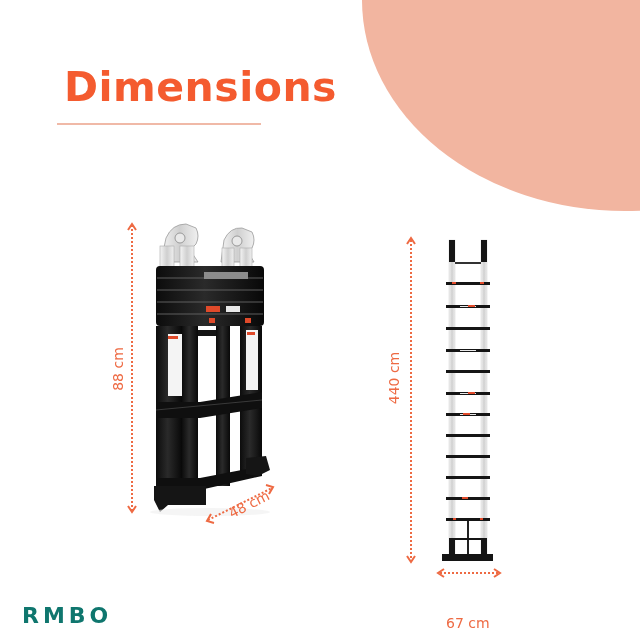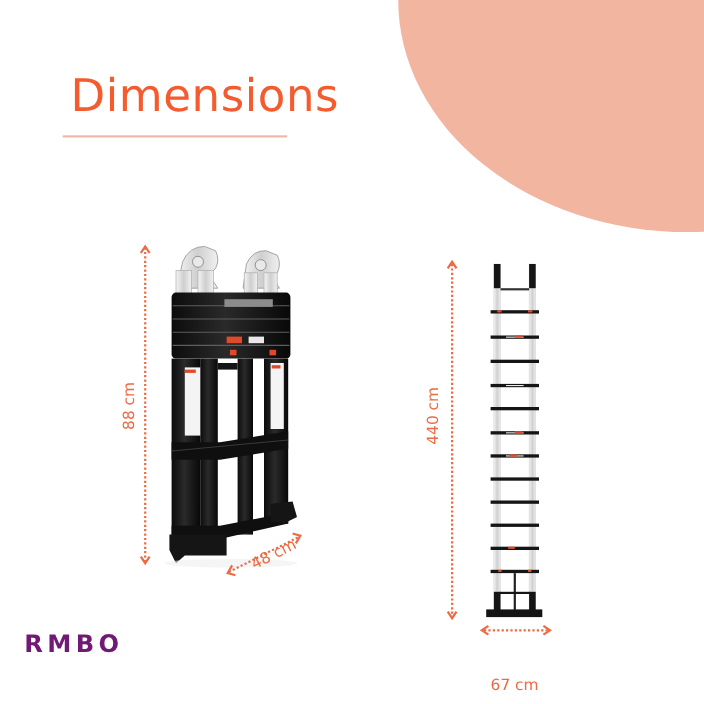--- a/index.html
+++ b/index.html
@@ -1,18 +1,18 @@
 <!DOCTYPE html>
 <html><head>
 <meta charset="utf-8">
 <style>
   html,body{margin:0;padding:0;}
   body{width:640px;height:640px;position:relative;overflow:hidden;background:#ffffff;font-family:"DejaVu Sans","Liberation Sans",sans-serif;}
   .blob{position:absolute;left:362px;top:-211px;width:526px;height:422px;border-radius:50%;}
-  .title{position:absolute;left:64px;top:62px;font-size:41px;font-weight:normal;letter-spacing:0.5px;line-height:50px;margin:0;}
+  .title{position:absolute;left:64px;top:62px;font-size:41px;font-weight:bold;letter-spacing:0.5px;line-height:50px;margin:0;}
   .underline{position:absolute;left:57px;top:123px;width:204px;height:2px;}
   .dim-label{position:absolute;font-size:14px;line-height:16px;white-space:nowrap;}
   .rot{transform:rotate(-90deg);transform-origin:center center;}
   .logo{position:absolute;left:22px;top:574px;font-size:22px;font-weight:bold;letter-spacing:4px;line-height:26px;}
   svg{position:absolute;left:0;top:0;}
 </style>
 </head>
 <body>
 
 <div class="blob" style="background:#F2B5A0;"></div>
@@ -149,13 +149,13 @@
     <polyline points="444,569 438,573 444,577" stroke-width="2"></polyline>
     <polyline points="494,569 500,573 494,577" stroke-width="2"></polyline>
   </g>
 </svg>
 
 <div class="dim-label rot" style="left:94px;top:361px;width:48px;text-align:center;color:#EE6A43;">88 cm</div>
 <div class="dim-label" style="left:226px;top:507px;color:#EE6A43;transform:rotate(-27deg);transform-origin:left top;">48 cm</div>
 <div class="dim-label rot" style="left:366px;top:370px;width:56px;text-align:center;color:#EE6A43;">440 cm</div>
 <div class="dim-label" style="left:446px;top:585px;color:#EE6A43;margin-top:30px;">67 cm</div>
 
-<div class="logo" style="color:#701a75;">RMBO</div>
+<div class="logo" style="color:#0f766e;margin-top:29px;">RMBO</div>
 
 </body></html>

